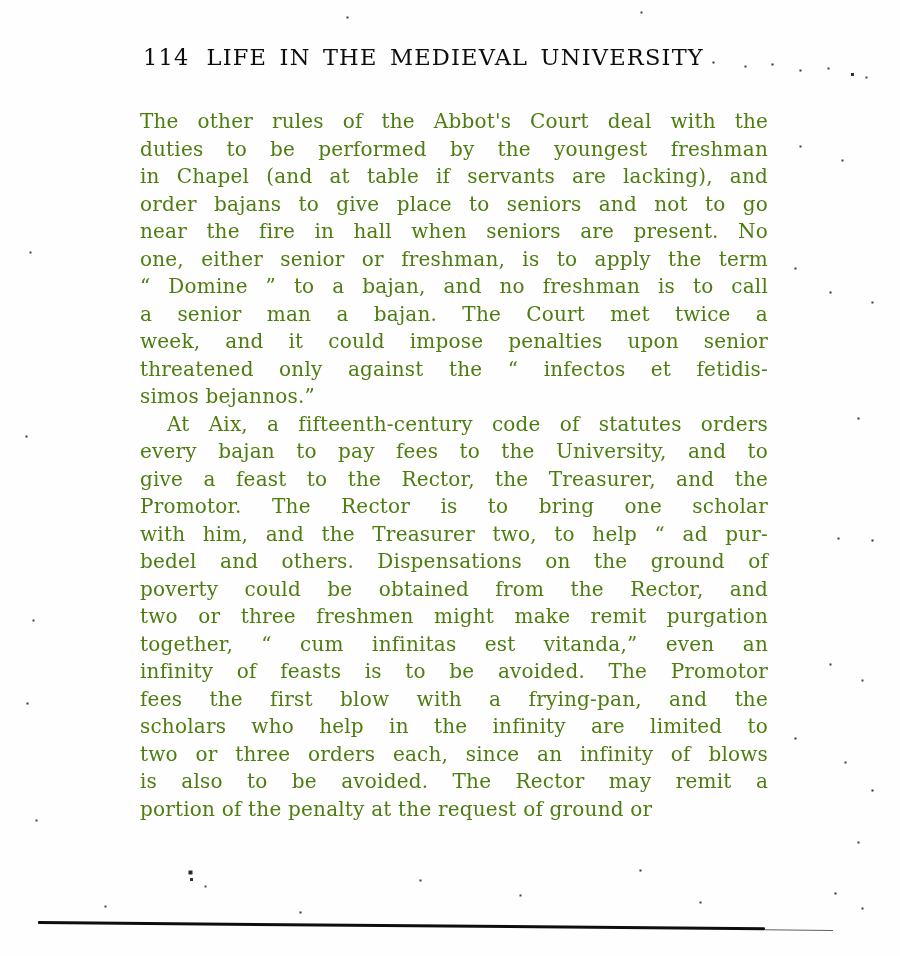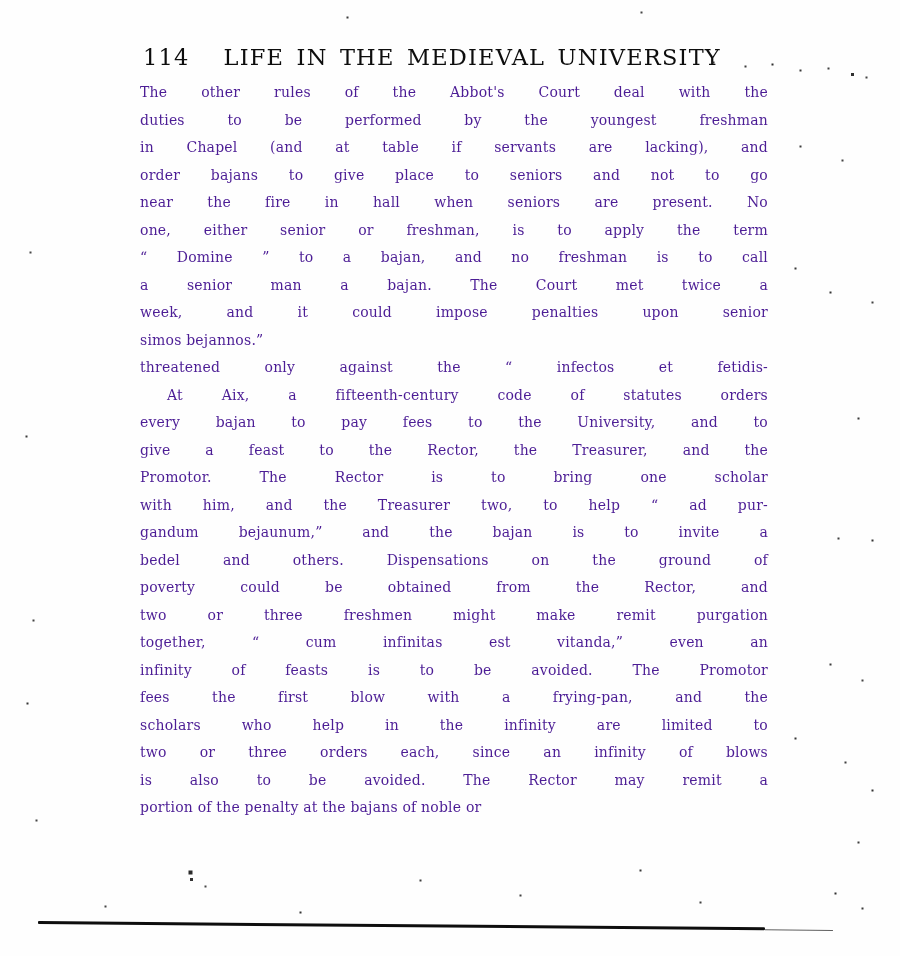--- a/index.html
+++ b/index.html
@@ -21,32 +21,32 @@
     position: absolute;
     top: 44px;
     left: 143px;
     white-space: nowrap;
     font-size: 22.5px;
     letter-spacing: 1.2px;
     word-spacing: 4px;
     color: #0d0d0d;
   }
   .header .pagenum {
-    margin-right: 34px;
+    margin-right: 17px;
   }
   
   .text-block {
     position: absolute;
-    top: 79px;
+    top: 108px;
     left: 140px;
     width: 628px;
-    font-size: 14px;
+    font-size: 20px;
     line-height: 27.5px;
     letter-spacing: 0.2px;
-    color: #4c1d95;
+    color: #4d7c0f;
   }
   .paragraph { margin: 0; }
   .line {
     text-align: justify;
     text-align-last: justify;
     white-space: normal;
   }
   .line.last  { text-align-last: left; }
   .line.indent { text-indent: 27px; }
   
@@ -131,38 +131,37 @@
       <div class="paragraph">
         <div class="line">The other rules of the Abbot's Court deal with the</div>
         <div class="line">duties to be performed by the youngest freshman</div>
         <div class="line">in Chapel (and at table if servants are lacking), and</div>
         <div class="line">order bajans to give place to seniors and not to go</div>
         <div class="line">near the fire in hall when seniors are present. No</div>
         <div class="line">one, either senior or freshman, is to apply the term</div>
         <div class="line">“ Domine ” to a bajan, and no freshman is to call</div>
         <div class="line">a senior man a bajan. The Court met twice a</div>
         <div class="line">week, and it could impose penalties upon senior</div>
+        <div class="line">threatened only against the “ infectos et fetidis-</div>
         <div class="line last">simos bejannos.”</div>
-        <div class="line">threatened only against the “ infectos et fetidis-</div>
       </div>
       <div class="paragraph">
         <div class="line indent">At Aix, a fifteenth-century code of statutes orders</div>
         <div class="line">every bajan to pay fees to the University, and to</div>
         <div class="line">give a feast to the Rector, the Treasurer, and the</div>
         <div class="line">Promotor. The Rector is to bring one scholar</div>
         <div class="line">with him, and the Treasurer two, to help “ ad pur-</div>
-        <div class="line">gandum bejaunum,” and the bajan is to invite a</div>
         <div class="line">bedel and others. Dispensations on the ground of</div>
         <div class="line">poverty could be obtained from the Rector, and</div>
         <div class="line">two or three freshmen might make remit purgation</div>
         <div class="line">together, “ cum infinitas est vitanda,” even an</div>
         <div class="line">infinity of feasts is to be avoided. The Promotor</div>
         <div class="line">fees the first blow with a frying-pan, and the</div>
         <div class="line">scholars who help in the infinity are limited to</div>
         <div class="line">two or three orders each, since an infinity of blows</div>
         <div class="line">is also to be avoided. The Rector may remit a</div>
-        <div class="line last">portion of the penalty at the bajans of noble or</div>
+        <div class="line last">portion of the penalty at the request of ground or</div>
       </div>
     </div>
 
   <div class="bottom-rule"></div>
   <div class="speckles"></div>
 </div>
 
 </body></html>

